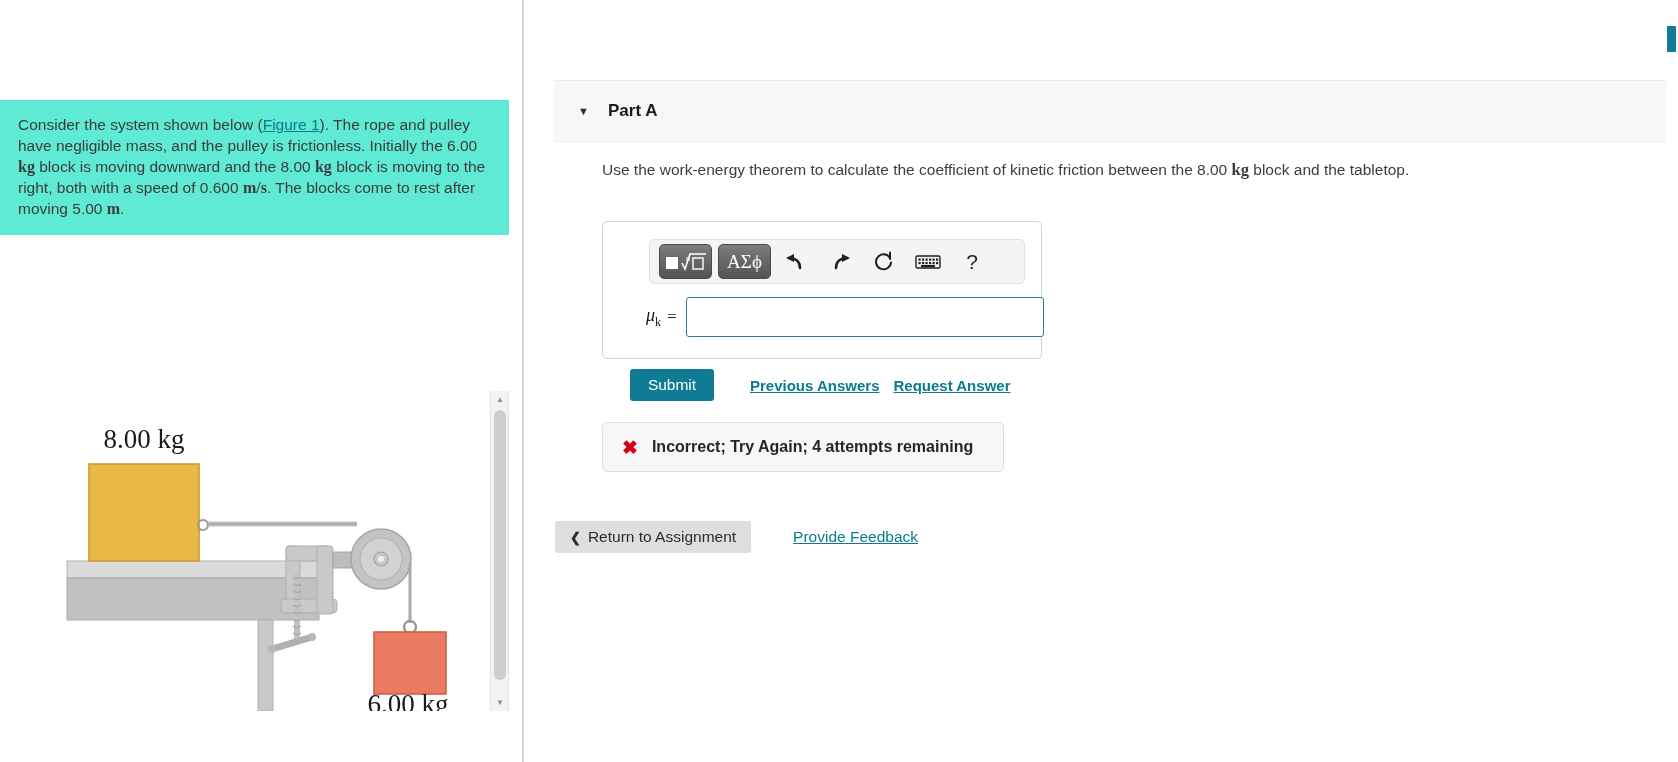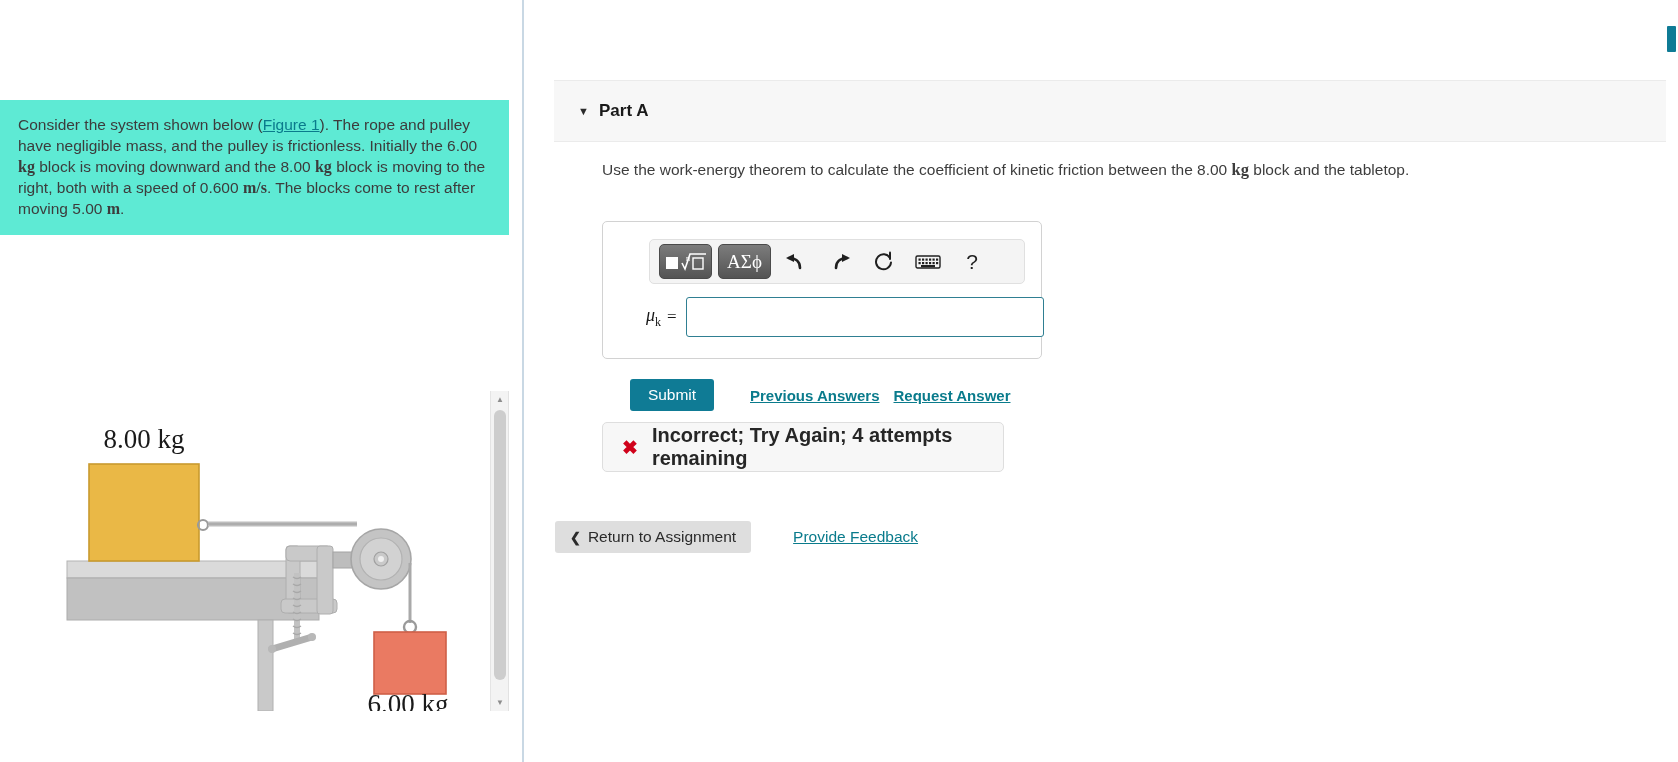--- a/index.html
+++ b/index.html
@@ -155,21 +155,21 @@
     align-items: center;
   }
   #part-toggle {
     margin-left: 24px;
     width: 16px;
     font-size: 11px;
     color: #2b2b2b;
     cursor: pointer;
   }
   #part-title {
-    margin-left: 5px;
+    margin-left: 14px;
     font-size: 17px;
     font-weight: bold;
     color: #1a1a1a;
   }
 
   #question-text {
     position: absolute;
     left: 78px; top: 159px;
     width: 1040px;
     font-size: 15.5px;
@@ -268,21 +268,21 @@
     border-radius: 3px;
     background: #fff;
     outline: none;
     font-size: 15px;
     padding: 0 8px;
     font-family: "Liberation Sans", sans-serif;
   }
 
   #submit-row {
     position: absolute;
-    left: 78px; top: 379px;
+    left: 78px; top: 369px;
     display: flex;
     align-items: center;
     padding-left: 28px;
   }
   #submit-button {
     width: 84px; height: 32px;
     background: #0f7b95;
     color: #fff;
     border: none;
     border-radius: 3px;
@@ -312,21 +312,21 @@
     align-items: center;
   }
   #feedback-x {
     margin-left: 19px;
     color: #d0021b;
     font-size: 19px;
     font-weight: bold;
   }
   #feedback-text {
     margin-left: 14px;
-    font-size: 20px;
+    font-size: 16px;
     font-weight: bold;
     color: #262626;
   }
 
   #bottom-row {
     position: absolute;
     left: 31px; top: 521px;
     display: flex;
     align-items: center;
   }

